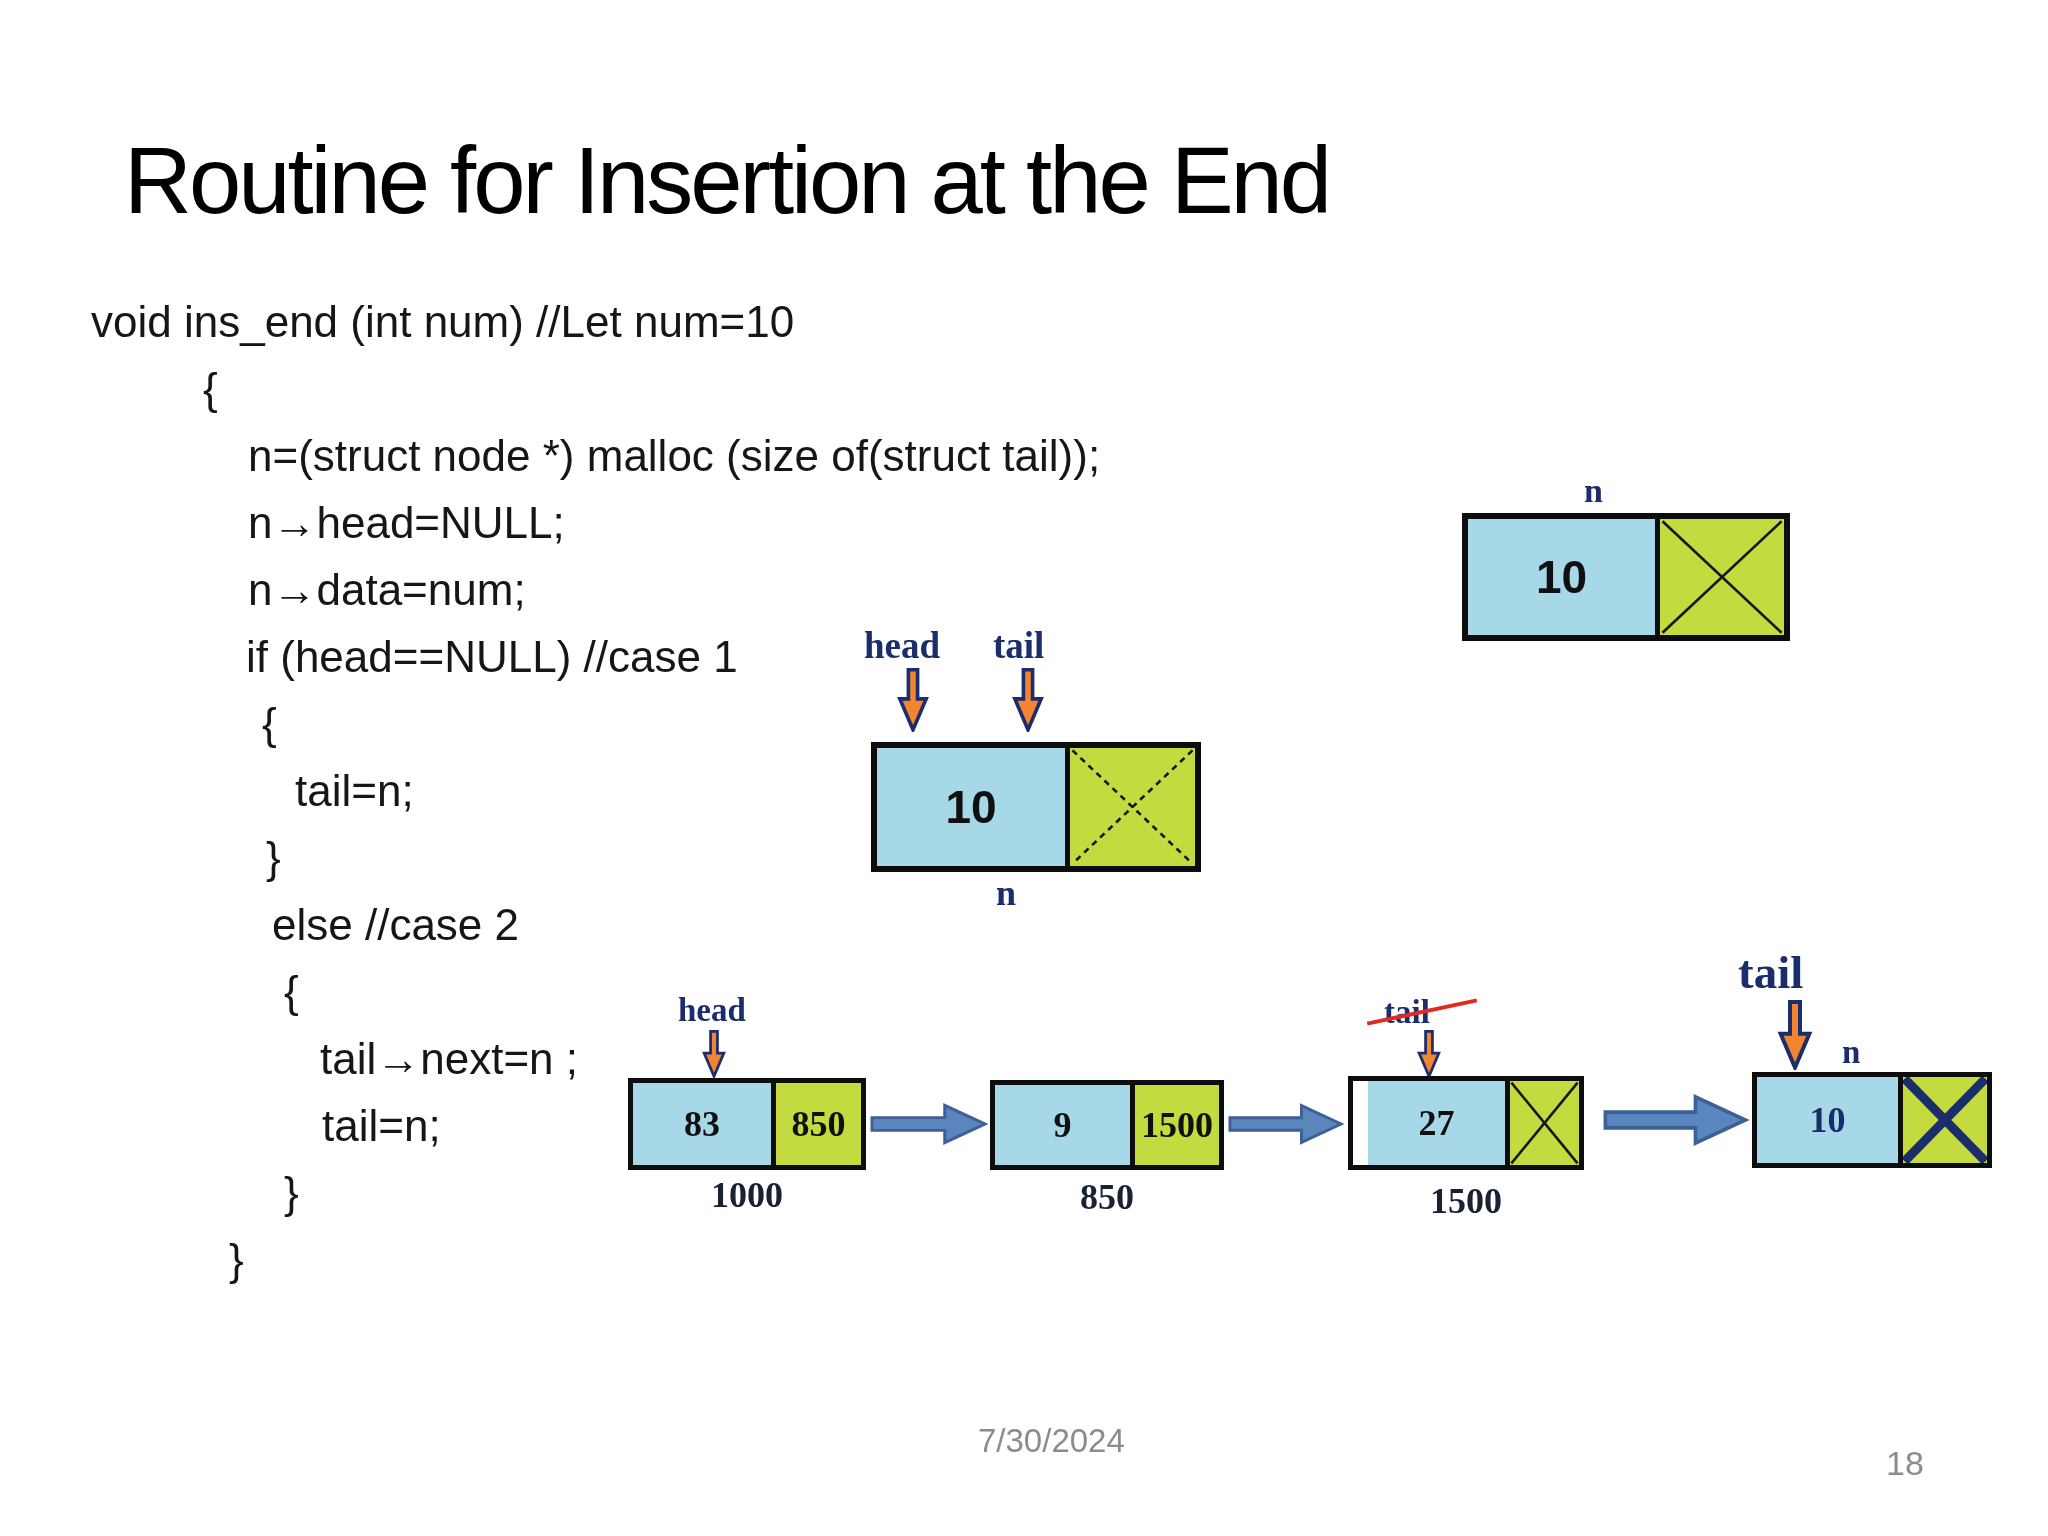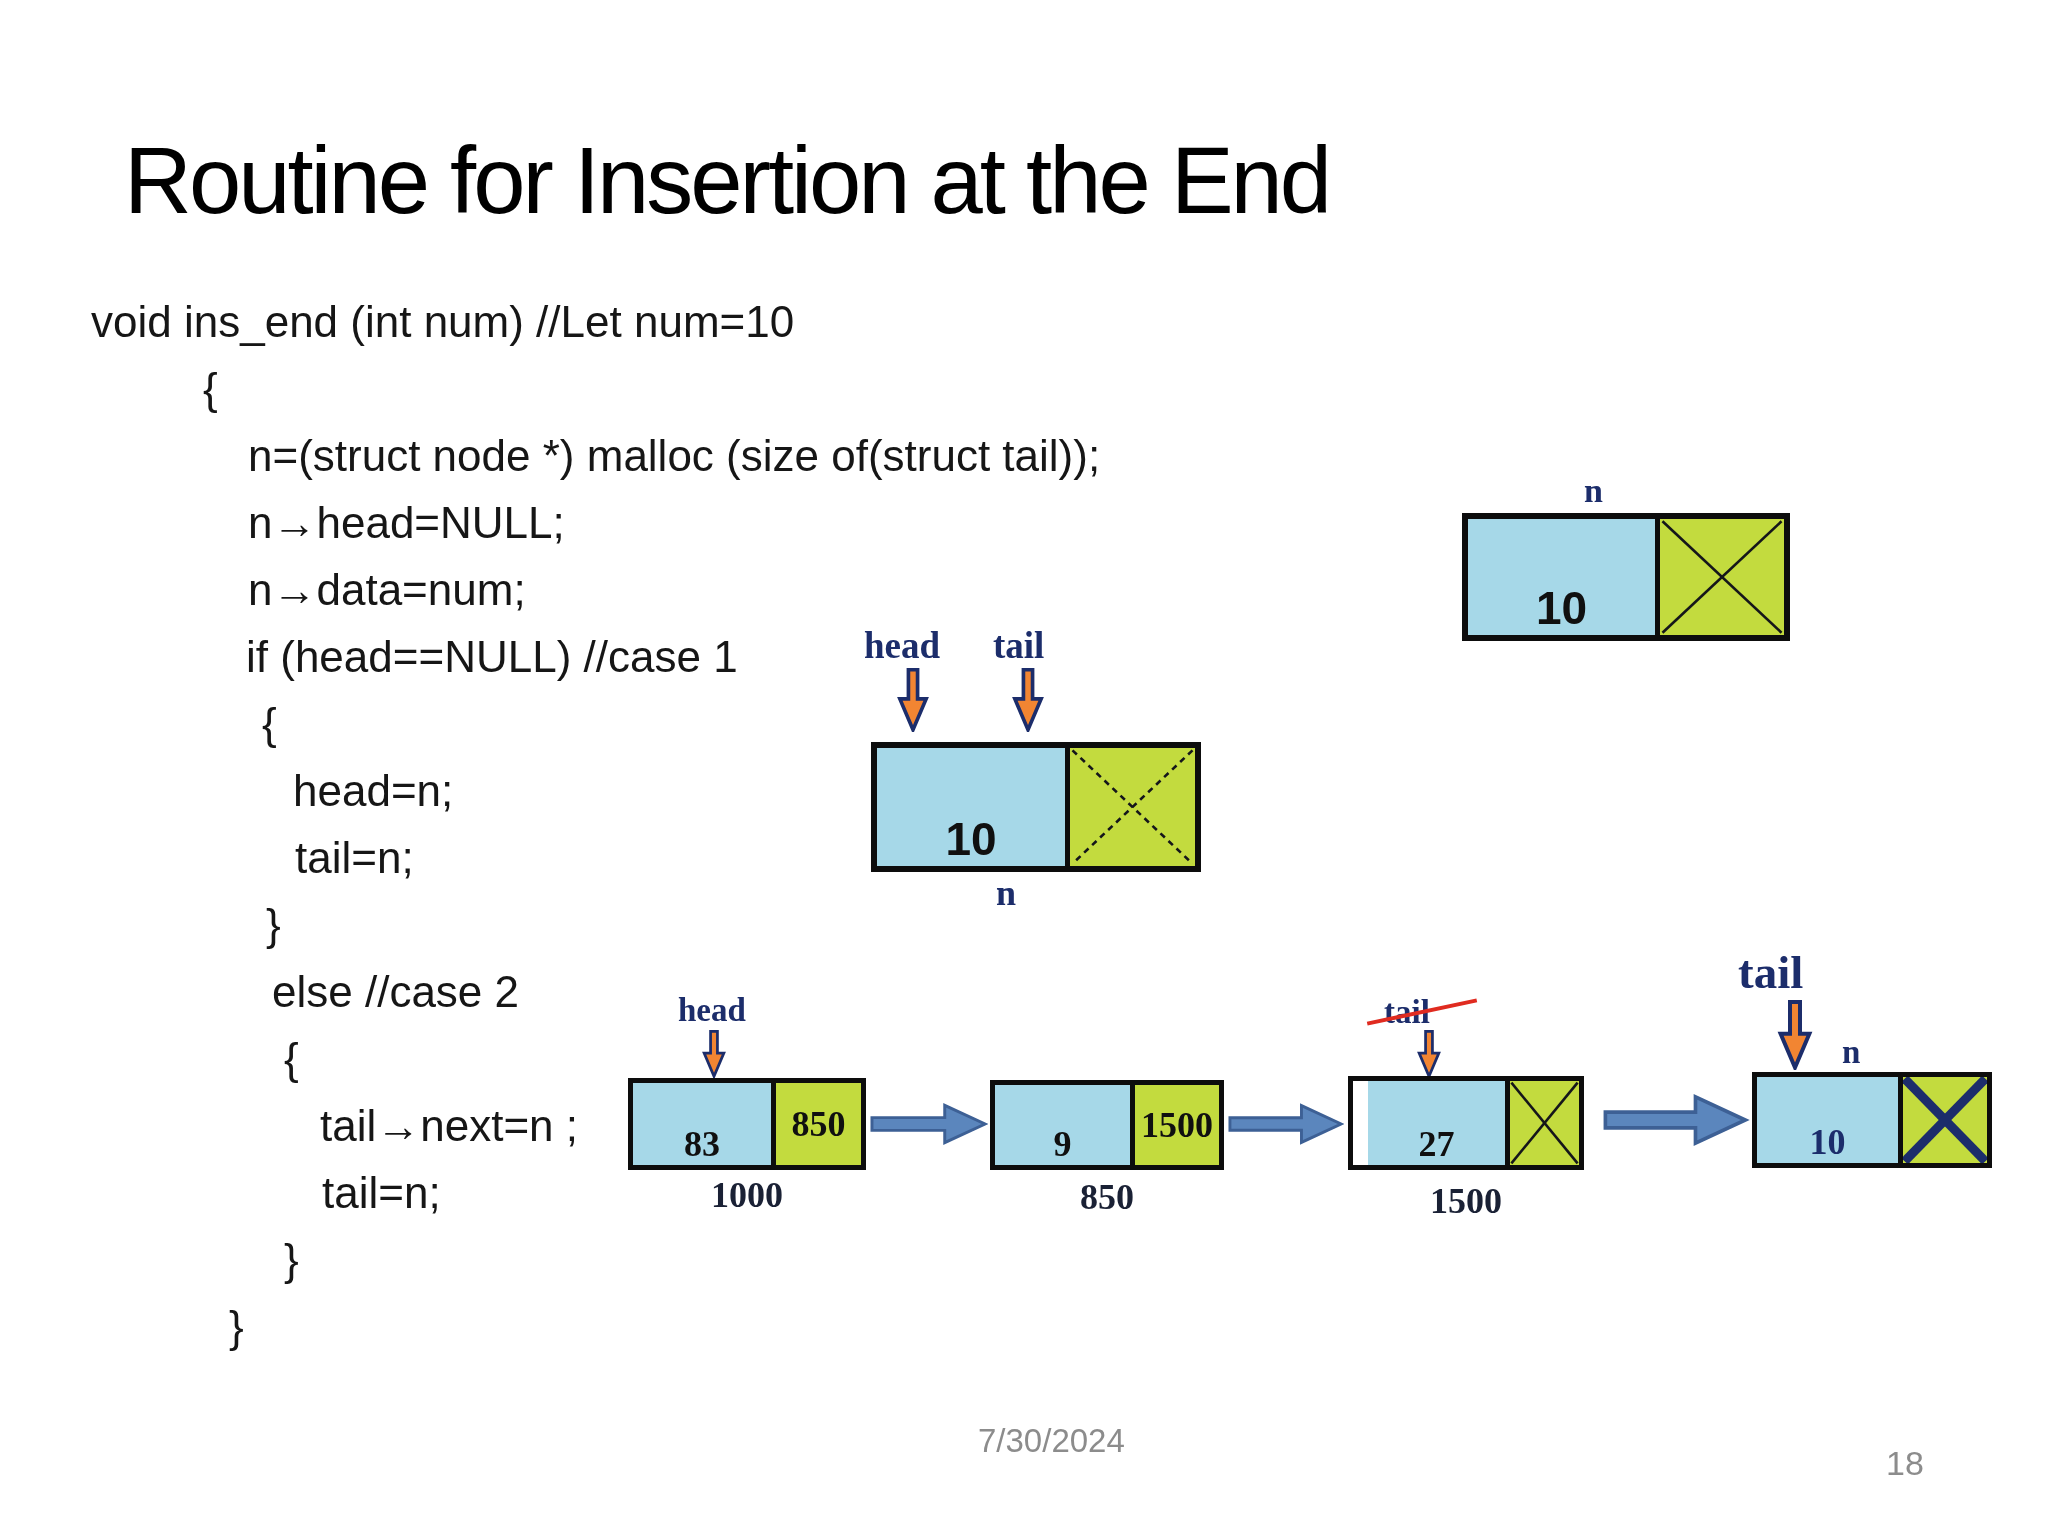--- a/index.html
+++ b/index.html
@@ -19,21 +19,21 @@
 
   
   .ptr{position:absolute;font-family:"Liberation Serif",serif;font-weight:bold;
        color:var(--navy,#1c2d6b);white-space:nowrap;}
 
   
   .node{position:absolute;display:flex;box-sizing:border-box;
         border:5px solid var(--node-border,#0d0d0d);background:#fff;}
   .node.big{border-width:6px;}
   .cell{display:flex;align-items:center;justify-content:center;box-sizing:border-box;}
-  .cell.data{background:var(--data-cell-fill,#a6d8e8);border-right:5px solid var(--node-border,#0d0d0d);align-items:flex-end;}
+  .cell.data{background:var(--data-cell-fill,#a6d8e8);border-right:5px solid var(--node-border,#0d0d0d);}
   .cell.next{background:var(--next-cell-fill,#c3db3e);flex:1;position:relative;overflow:hidden;}
   .val-sans{font-family:"Liberation Sans",sans-serif;font-weight:bold;font-size:46px;color:#101010;}
   .val-serif{font-family:"Liberation Serif",serif;font-weight:bold;font-size:36px;color:#101010;}
   .navy-text{color:var(--navy,#1c2d6b);}
 
   
   .addr{position:absolute;font-family:"Liberation Serif",serif;font-weight:bold;
         font-size:36px;color:#1a2135;text-align:center;}
 
   
@@ -61,21 +61,20 @@
   <div class="title">Routine for Insertion at the End</div>
 
   <div class="code">
     <div class="cl" style="padding-left:91px">void ins_end (int num) //Let num=10</div>
     <div class="cl" style="padding-left:203px">{</div>
     <div class="cl" style="padding-left:248px">n=(struct node *) malloc (size of(struct tail));</div>
     <div class="cl" style="padding-left:248px">n→head=NULL;</div>
     <div class="cl" style="padding-left:248px">n→data=num;</div>
     <div class="cl" style="padding-left:246px">if (head==NULL) //case 1</div>
     <div class="cl" style="padding-left:262px">{</div>
-    <div class="cl" style="padding-left:293px">head=n;</div>
     <div class="cl" style="padding-left:295px">tail=n;</div>
     <div class="cl" style="padding-left:266px">}</div>
     <div class="cl" style="padding-left:272px">else //case 2</div>
     <div class="cl" style="padding-left:284px">{</div>
     <div class="cl" style="padding-left:320px">tail→next=n ;</div>
     <div class="cl" style="padding-left:322px">tail=n;</div>
     <div class="cl" style="padding-left:284px">}</div>
     <div class="cl" style="padding-left:229px">}</div>
   </div>
 

